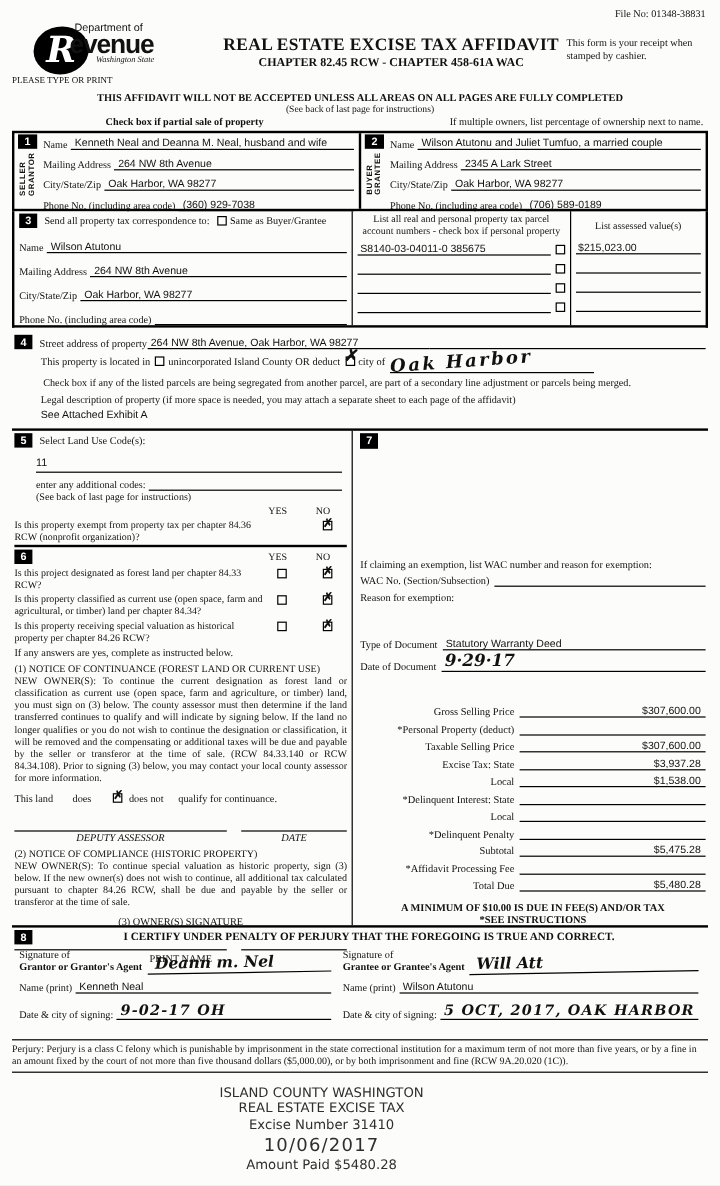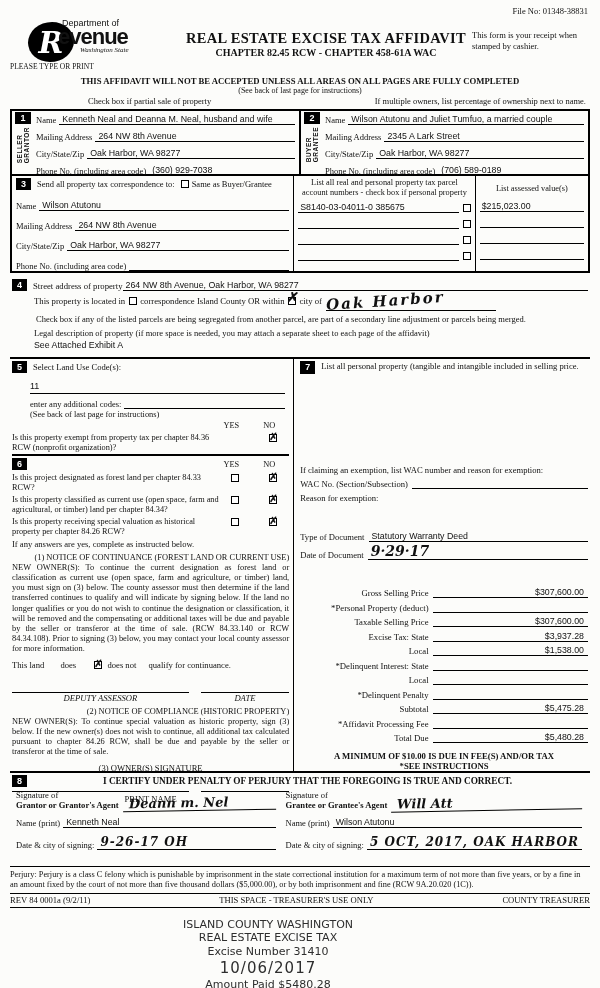--- a/index.html
+++ b/index.html
@@ -24,21 +24,21 @@
   .logorev { font-size:22px; font-weight:bold; font-family:"Liberation Sans", sans-serif; letter-spacing:-1px; line-height:18px; margin-left:-4px;}
   .logostate { font-size:7px; font-style:italic; margin-left:18px; }
   .pleasetype { position:absolute; left:0px; top:44px; font-size:7.5px; }
   .titleblk { flex:1; text-align:center; padding-top:12px; }
   .title { font-size:14.5px; font-weight:bold; letter-spacing:.3px; }
   .subtitle { font-size:10px; font-weight:bold; }
   .receiptnote { width:118px; font-size:8.5px; padding-top:12px; line-height:1.25; }
   .warn { text-align:center; font-weight:bold; font-size:8.7px; margin-top:2px; }
   .seeback { text-align:center; font-size:8px; }
   .chkrow { display:flex; font-size:8.5px; margin-top:1px; height:13px; }
-  .chkrow .l { margin-left:78px; }
+  .chkrow .l { margin-left:78px;font-weight:bold; }
   .chkrow .r { margin-left:auto; margin-right:4px; }
 
   .cb { display:inline-block; width:8px; height:8px; border:1px solid #000; vertical-align:-1px;
         font-size:9px; line-height:7px; text-align:center; font-weight:bold; color:#111;
         position:relative; background:#fff; }
   .cb.checked::after { content:"✗"; position:absolute; left:-1px; top:-2px; font-size:10px; }
   .cb.big-hand::after { content:"✗"; position:absolute; left:-2px; top:-4px; font-size:14px; transform:rotate(8deg); }
 
   .bdg { display:inline-block; background:#000; color:#fff; font-size:9px; font-weight:bold;
          padding:1px 5px; font-family:"Liberation Sans", sans-serif; }
@@ -73,21 +73,21 @@
   .main { display:flex; height:414px; border-bottom:2.5px solid #000; }
   .mleft { width:49%; border-right:1.5px solid #000; padding:2px 4px 0 2px; }
   .mright { width:51%; padding:2px 2px 0 6px; display:flex; flex-direction:column; }
 
   .s5 { border-bottom:2px solid #000; padding-bottom:2px; }
   .s5 .coderow { margin-left:18px; }
   .yesno { display:flex; justify-content:flex-end; font-size:8.3px; gap:24px; padding-right:14px; margin-top:2px;}
   .qrow { display:flex; font-size:8.3px; line-height:1.15; margin-top:3px; }
   .qrow .qtxt { flex:1; padding-right:4px; }
   .qrow .qcbs { width:64px; display:flex; justify-content:space-between; padding:1px 12px 0 6px; }
-  .noticetitle { text-align:right; font-size:8.4px; margin-top:4px; }
+  .noticetitle { text-align:left; font-size:8.4px; margin-top:4px; }
   .noticebody { font-size:8.4px; line-height:1.2; text-align:justify; margin-top:1px; }
   .landrow { font-size:8.6px; margin-top:6px; }
   .sigline2 { display:flex; gap:12px; margin-top:22px;font-style:italic; }
   .sigline2 .a { flex:2; border-top:1px solid #000; text-align:center; font-size:8.6px; }
   .sigline2 .b { flex:1; border-top:1px solid #000; text-align:center; font-size:8.6px; }
   .center86 { text-align:center; font-size:8.6px; }
 
   .s7toprow { display:flex; font-size:8.6px; line-height:1.2; }
   .wacrow { display:flex; align-items:flex-end; font-size:8.6px; height:14px; }
   .finrow { display:flex; align-items:flex-end; height:14.6px; }
@@ -267,21 +267,21 @@
   <div class="box4">
     <div class="b4row">
       <span class="bdg" style="margin-right:6px">4</span>
       <span class="lbl">Street address of property</span>
       <span class="uv" style="max-width:330px">264 NW 8th Avenue, Oak Harbor, WA 98277</span>
       <span style="flex:1; border-bottom:1px solid #000;"></span>
     </div>
     <div class="b4row wrap" style="height:20px">
       <span style="margin-left:22px">This property is located in</span>
       <span class="cb" style="margin:0 3px 0 4px"></span>
-      <span>correspondence Island County OR within</span>
+      <span>unincorporated Island County OR deduct</span>
       <span class="cb big-hand" style="margin:0 3px 0 4px"></span>
       <span>city of</span>
       <span style="width:170px; border-bottom:1px solid #000; margin-left:4px;">
         <span class="hand handcity">Oak Harbor</span>
       </span>
     </div>
     <div class="b4row" style="height:13px">
       <span style="margin-left:24px; font-size:8.5px">Check box if any of the listed parcels are being segregated from another parcel, are part of a secondary line adjustment or parcels being merged.</span>
     </div>
     <div class="b4row" style="height:14px">
@@ -376,21 +376,20 @@
           <span class="a" style="border-top:1px solid #000"></span>
           <span class="b" style="border-top:1px solid #000"></span>
         </div>
         <div class="center86" style="margin-top:2px">PRINT NAME</div>
       </div>
     </div>
 
     <div class="mright">
       <div class="s7toprow">
         <span class="bdg" style="margin-right:6px; align-self:flex-start">7</span>
-        <span>List all personal property (tangible and intangible included in selling price.</span>
       </div>
 
       <div style="height:92px"></div>
 
       <div style="font-size:8.6px">If claiming an exemption, list WAC number and reason for exemption:</div>
       <div class="wacrow">
         <span>WAC No. (Section/Subsection)</span>
         <span class="uv" style="margin-left:4px"></span>
       </div>
       <div style="font-size:8.6px; margin-top:4px">Reason for exemption:</div>
@@ -468,21 +467,21 @@
         <div class="siglblrow">
           <span class="siglbl"><span>Signature of</span><b>Grantor or Grantor's Agent</b></span>
           <span class="sigscript">Deann  m. Nel</span>
         </div>
         <div class="frow" style="margin-top:4px">
           <span class="lbl">Name (print)</span>
           <span class="uv">Kenneth Neal</span>
         </div>
         <div class="frow" style="margin-top:6px; height:16px">
           <span class="lbl">Date &amp; city of signing:</span>
-          <span class="uv hand handdate" style="font-family:'DejaVu Serif',serif">9-26-17   OH</span>
+          <span class="uv hand handdate" style="font-family:'DejaVu Serif',serif">9-02-17   OH</span>
         </div>
       </div>
       <div class="sigcol">
         <div class="siglblrow">
           <span class="siglbl"><span>Signature of</span><b>Grantee or Grantee's Agent</b></span>
           <span class="sigscript">Will  Att</span>
         </div>
         <div class="frow" style="margin-top:4px">
           <span class="lbl">Name (print)</span>
           <span class="uv">Wilson Atutonu</span>
@@ -490,25 +489,20 @@
         <div class="frow" style="margin-top:6px; height:16px">
           <span class="lbl">Date &amp; city of signing:</span>
           <span class="uv hand handdate" style="font-family:'DejaVu Serif',serif">5 OCT, 2017,   OAK HARBOR</span>
         </div>
       </div>
     </div>
   </div>
 
   <div class="perjury">Perjury:  Perjury is a class C felony which is punishable by imprisonment in the state correctional institution for a maximum term of not more than five years, or by a fine in an amount fixed by the court of not more than five thousand dollars ($5,000.00), or by both imprisonment and fine (RCW 9A.20.020 (1C)).</div>
 
-  <div class="revrow">
-    <span>REV 84 0001a (9/2/11)</span>
-    <span class="c">THIS SPACE - TREASURER'S USE ONLY</span>
-    <span>COUNTY TREASURER</span>
-  </div>
 
   <div class="stamp">
     <div>ISLAND COUNTY WASHINGTON</div>
     <div>REAL ESTATE EXCISE TAX</div>
     <div>Excise Number 31410</div>
     <div class="big">10/06/2017</div>
     <div>Amount Paid $5480.28</div>
 
   </div>
 

